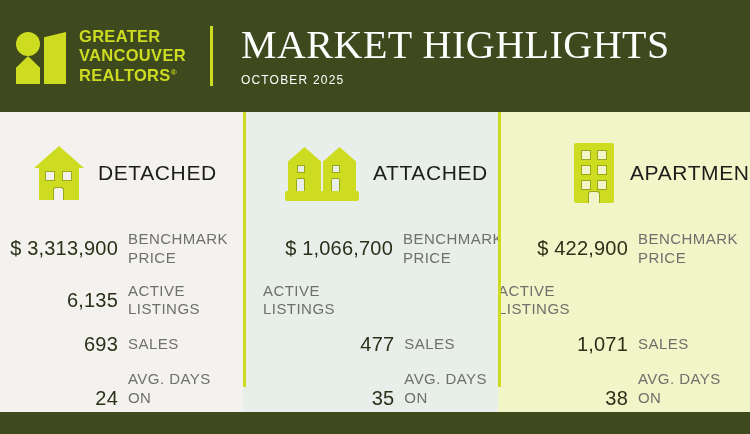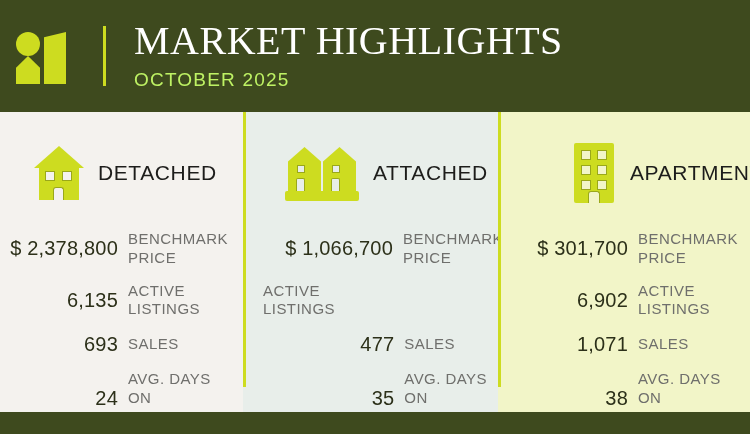--- a/index.html
+++ b/index.html
@@ -66,24 +66,24 @@
   }
   .title-block { color:#ffffff; }
   .main-title {
     font-family:"Liberation Serif", serif;
     font-size:40px;
     line-height:1;
     letter-spacing:0.5px;
     color:#ffffff;
   }
   .sub-title {
-    font-size:19px;
+    font-size:12px;
     letter-spacing:1.2px;
     margin-top:8px;
-    color:#bef264;
+    color:#ffffff;
   }
 
   
   .panels {
     position:absolute; left:0; top:112px;
     width:750px; height:300px;
     display:flex;
   }
   .panel {
     position:relative;
@@ -228,20 +228,25 @@
 <div class="infographic">
 
   <div class="header">
 
     <div class="logo-block">
       <div class="logo-mark">
         <div class="circ"></div>
         <div class="pent"></div>
         <div class="tall"></div>
       </div>
+      <div class="logo-words">
+        <div>GREATER</div>
+        <div>VANCOUVER</div>
+        <div><span>REALTORS</span><sup>®</sup></div>
+      </div>
     </div>
 
     <div class="divider-vert"></div>
 
     <div class="title-block">
       <div class="main-title">MARKET HIGHLIGHTS</div>
       <div class="sub-title">OCTOBER 2025</div>
     </div>
   </div>
 
@@ -253,21 +258,21 @@
           <div class="roof"></div>
           <div class="body"></div>
           <div class="win l"></div>
           <div class="win r"></div>
           <div class="door"></div>
         </div>
         <div class="type-label">DETACHED</div>
       </div>
       <div class="stats">
         <div class="stat-row">
-          <div class="stat-value">$ 2,378,800</div>
+          <div class="stat-value">$ 3,313,900</div>
           <div class="stat-label">BENCHMARK
 PRICE</div>
         </div>
         <div class="stat-row">
           <div class="stat-value">6,135</div>
           <div class="stat-label">ACTIVE
 LISTINGS</div>
         </div>
         <div class="stat-row">
           <div class="stat-value">693</div>
@@ -327,26 +332,25 @@
           <div class="w c1 r2"></div>
           <div class="w c2 r2"></div>
           <div class="w c1 r3"></div>
           <div class="w c2 r3"></div>
           <div class="door"></div>
         </div>
         <div class="type-label">APARTMENT</div>
       </div>
       <div class="stats">
         <div class="stat-row">
-          <div class="stat-value">$ 301,700</div>
+          <div class="stat-value">$ 422,900</div>
           <div class="stat-label">BENCHMARK
 PRICE</div>
         </div>
         <div class="stat-row">
-          <div class="stat-value">6,902</div>
           <div class="stat-label">ACTIVE
 LISTINGS</div>
         </div>
         <div class="stat-row">
           <div class="stat-value">1,071</div>
           <div class="stat-label">SALES</div>
         </div>
         <div class="stat-row">
           <div class="stat-value">38</div>
           <div class="stat-label">AVG. DAYS ON

